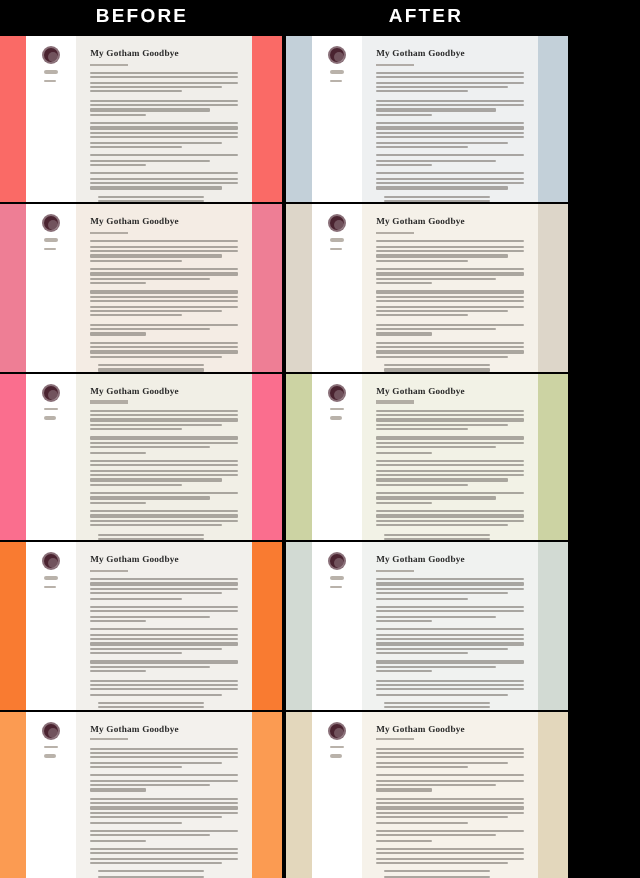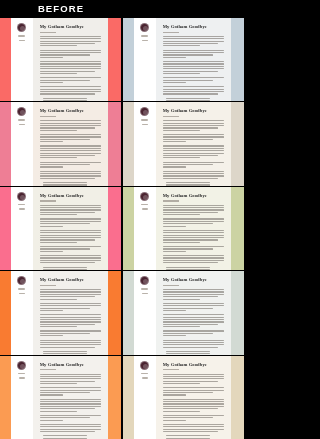--- a/index.html
+++ b/index.html
@@ -8,21 +8,21 @@
   html, body {
     width: 300px;
     height: 439px;
     background: #000;
     font-family: "Liberation Sans", sans-serif;
     overflow: hidden;
   }
 
   #app {
     position: relative;
-    width: 244px;
+    width: 284px;
     height: 439px;
     background: #000;
     display: flex;
     flex-direction: column;
   }
 
   
   .header {
     height: 18px;
     flex: 0 0 18px;
@@ -149,20 +149,21 @@
   .bg-strip-l { flex: 0 0 9%; }
   .bg-strip-r { flex: 0 0 11%; }
 </style>
 </head>
 <body>
 
 <div id="app">
 
   <div class="header">
     <div class="header-cell">BEFORE</div>
+    <div class="header-cell">AFTER</div>
   </div>
 
   <div class="rows" id="rows">
       <div class="row">
         <div class="pane">
           <div class="page" style="background: rgb(250, 106, 102);">
             <div class="bg-strip-l"></div>
             <div class="rail" style="background: rgb(255, 255, 255);">
               <div class="avatar"></div>
               <div class="rail-link "></div>

